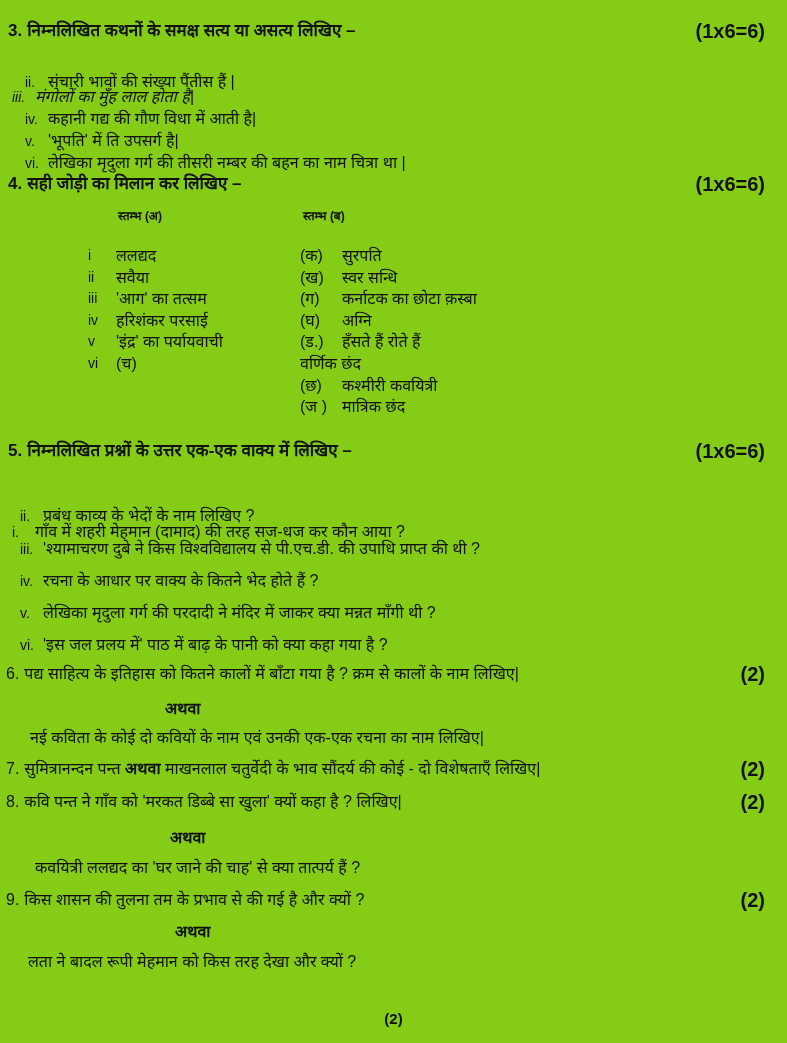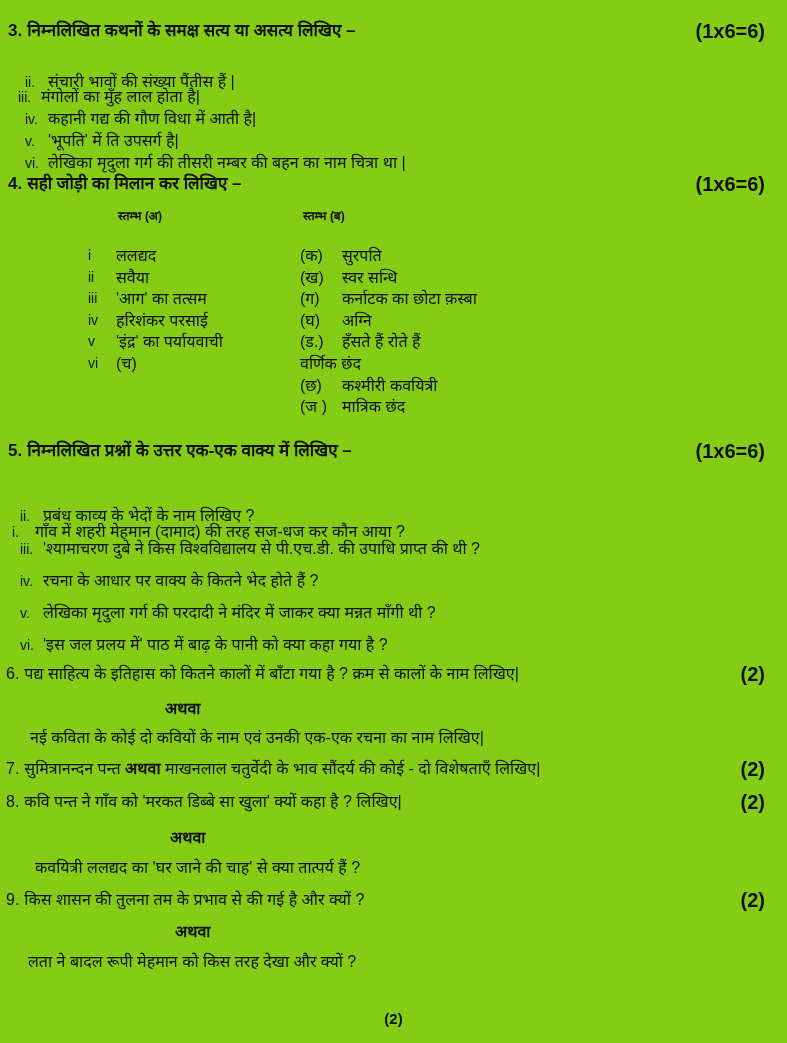--- a/index.html
+++ b/index.html
@@ -59,21 +59,21 @@
 </style>
 </head>
 <body>
 
 <div class="page">
 
   <div class="line sec-header" style="top:20px;left:8px;"><span class="q-num">3.</span><span>निम्नलिखित कथनों के समक्ष सत्य या असत्य लिखिए –</span></div>
   <div class="marks" style="top:20px;">(1x6=6)</div>
 
   <div class="line" style="top:64px;left:25px;margin-top:7px;"><span class="it-num">ii.</span><span>संचारी भावों की संख्या पैंतीस हैं |</span></div>
-  <div class="line" style="top:86px;left:18px;"><span class="it-num">iii.</span><span>मंगोलों का मुँह लाल होता है|</span></div>
+  <div class="line" style="top:86px;left:12px;font-style:italic;"><span class="it-num">iii.</span><span>मंगोलों का मुँह लाल होता है|</span></div>
   <div class="line" style="top:108px;left:25px;"><span class="it-num">iv.</span><span>कहानी गद्य की गौण विधा में आती है|</span></div>
   <div class="line" style="top:130px;left:25px;"><span class="it-num">v.</span><span>'भूपति' में ति उपसर्ग है|</span></div>
   <div class="line" style="top:152px;left:25px;"><span class="it-num">vi.</span><span>लेखिका मृदुला गर्ग की तीसरी नम्बर की बहन का नाम चित्रा था |</span></div>
 
   <div class="line sec-header" style="top:173px;left:8px;"><span class="q-num">4.</span><span>सही जोड़ी का मिलान कर लिखिए –</span></div>
   <div class="marks" style="top:173px;">(1x6=6)</div>
 
   <div class="col-header" style="top:205px;left:118px;">स्तम्भ (अ)</div>
   <div class="col-header" style="top:205px;left:303px;">स्तम्भ (ब)</div>
 

